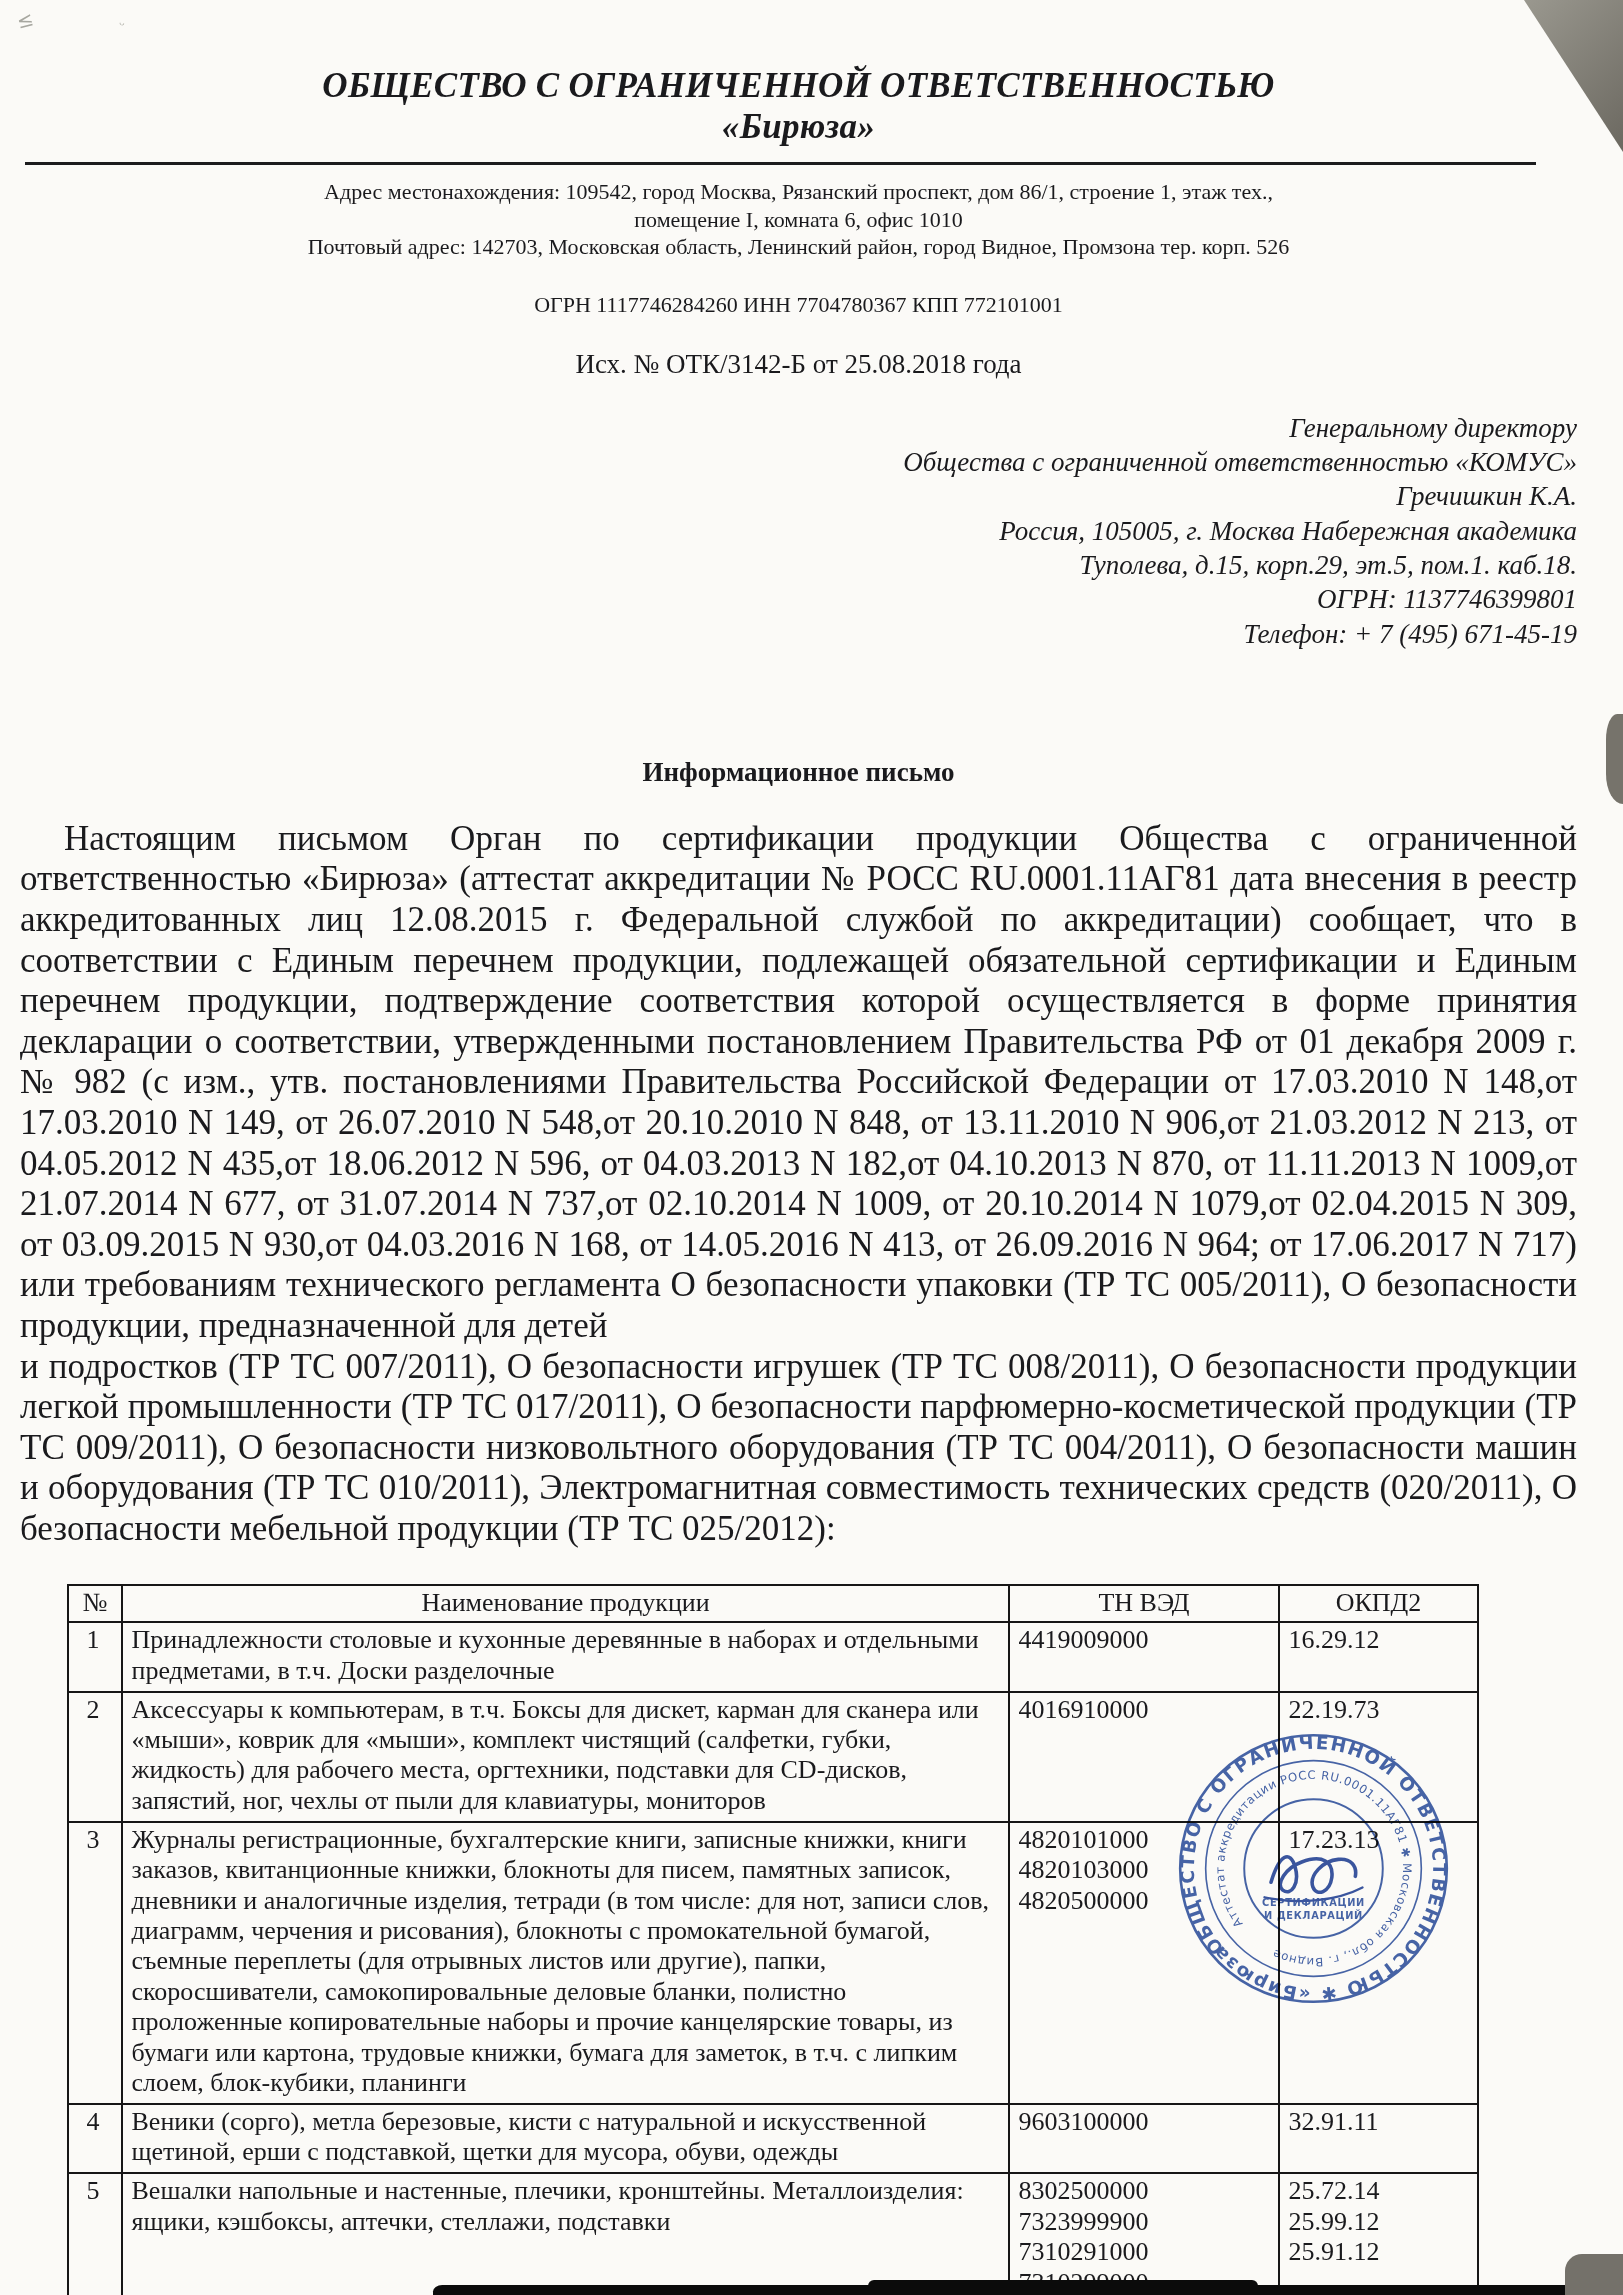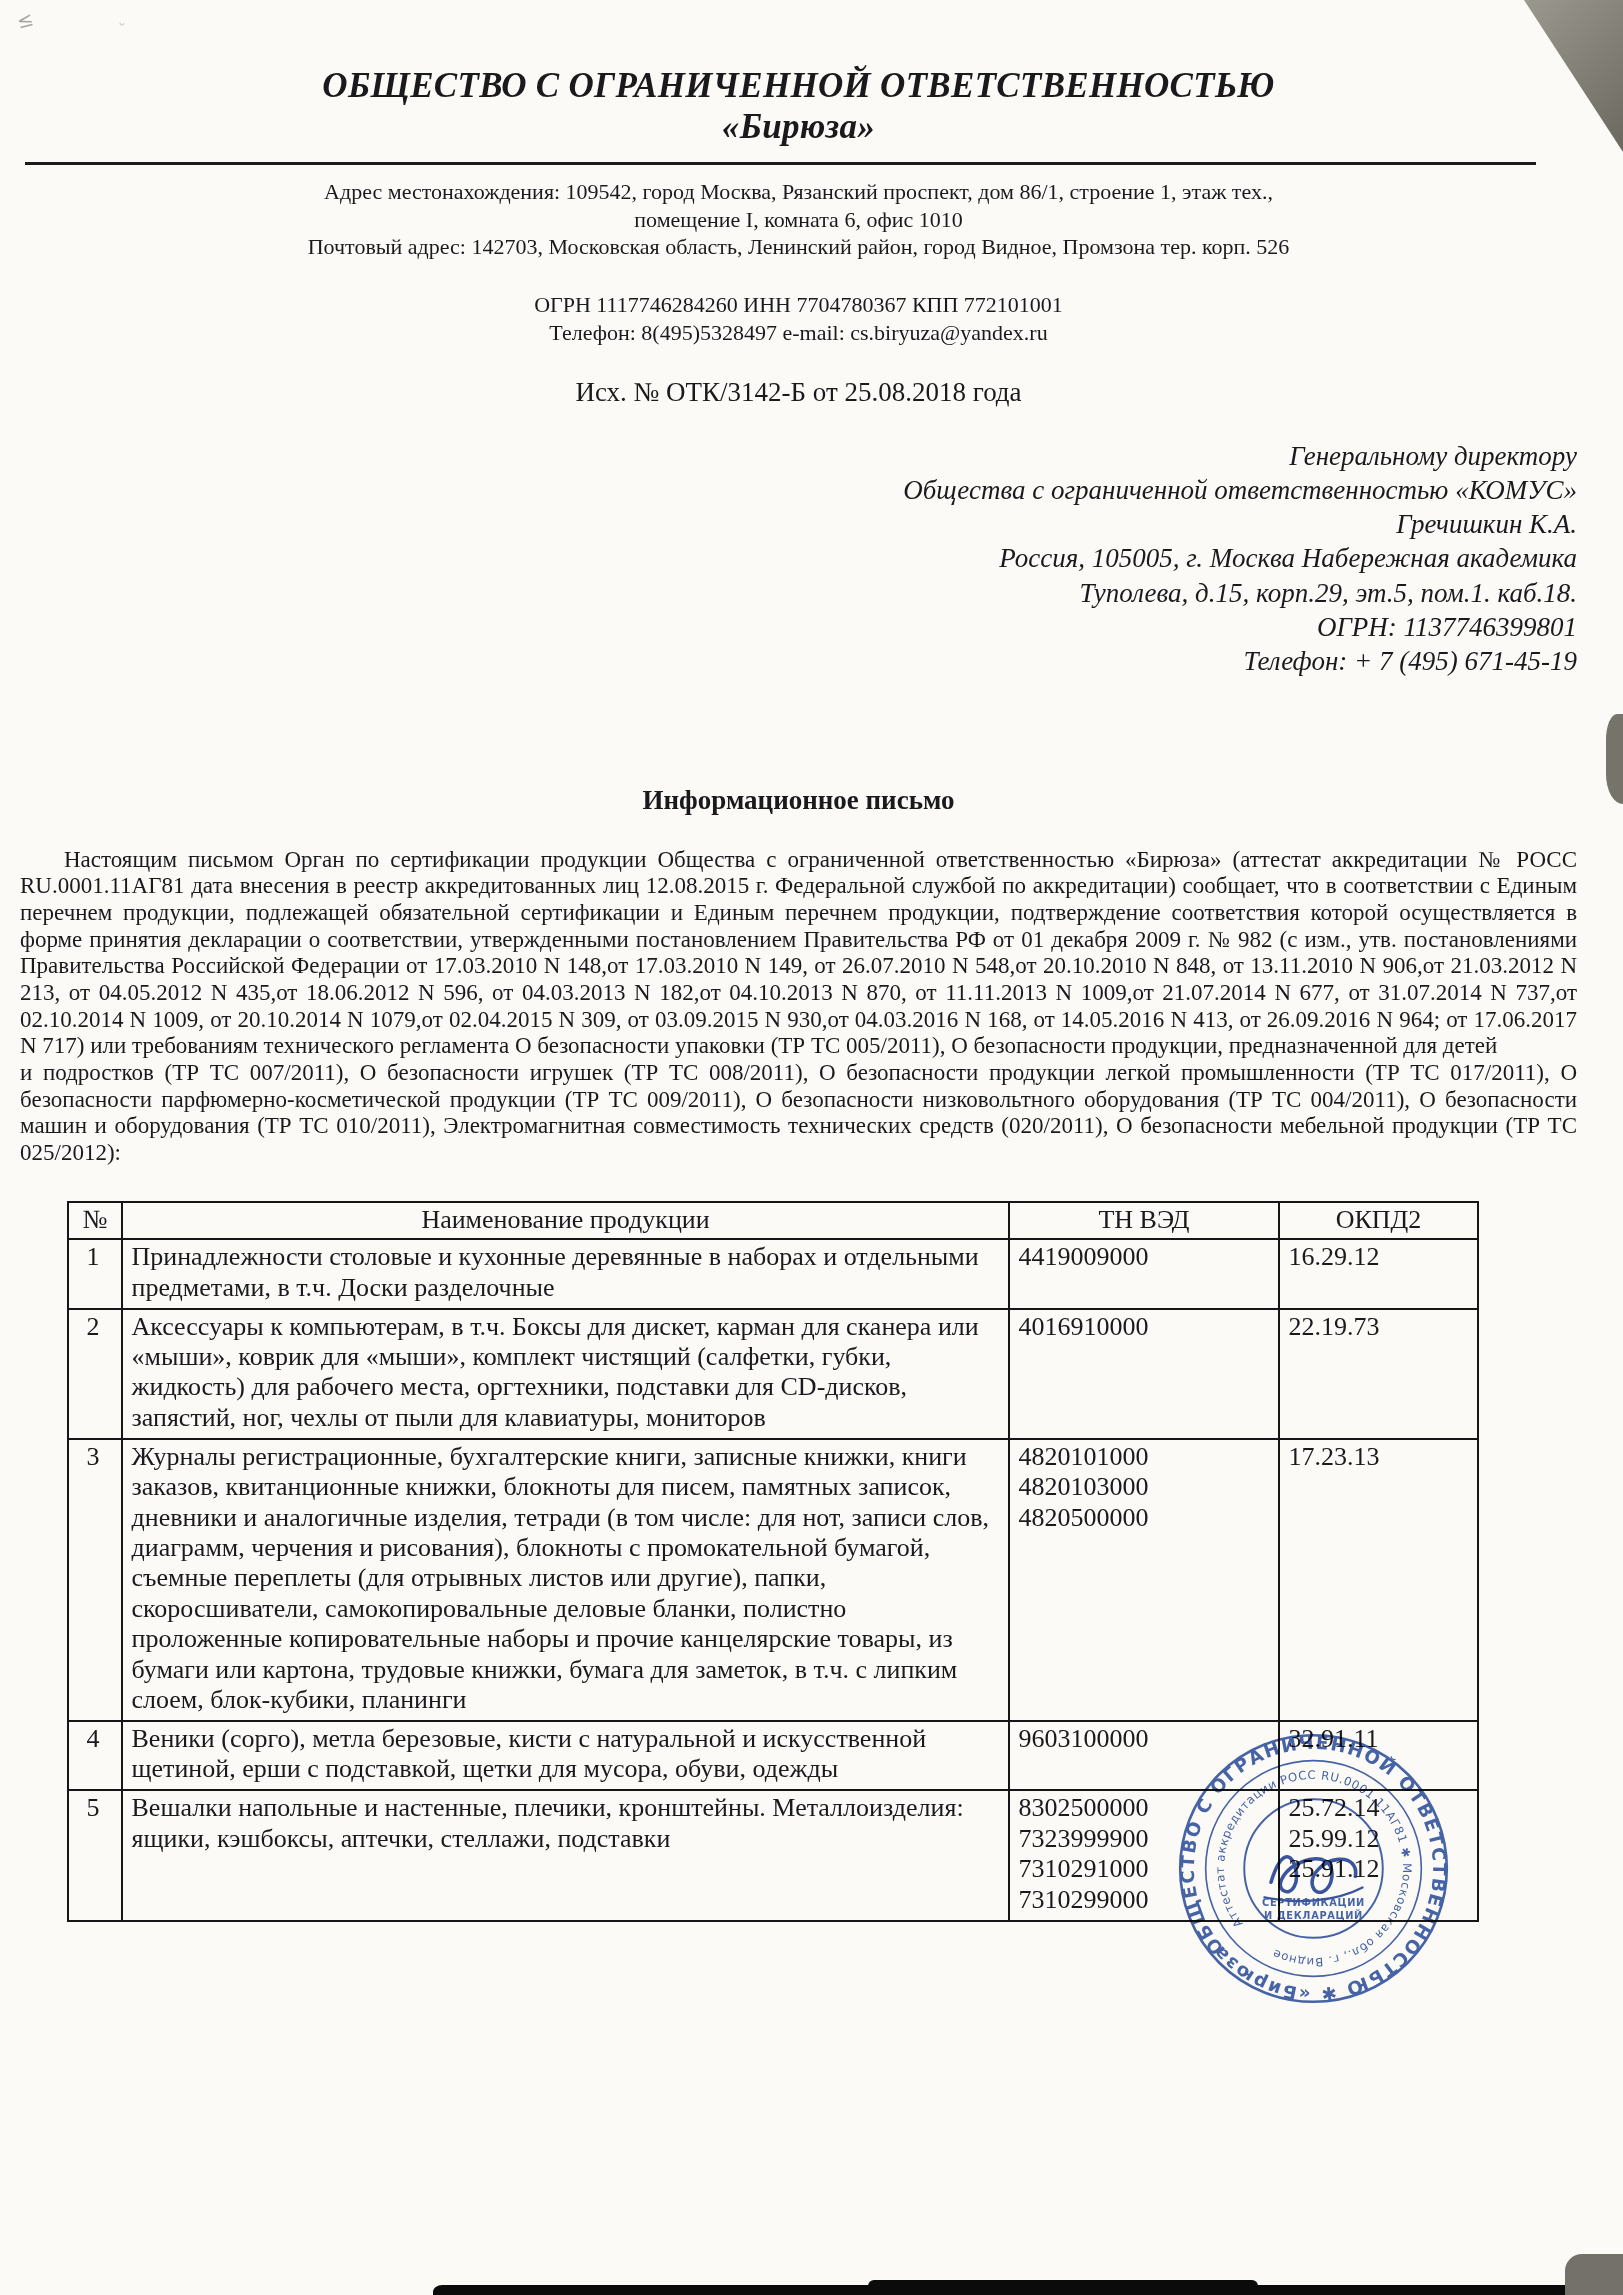--- a/index.html
+++ b/index.html
@@ -20,21 +20,21 @@
   .rule{ border:none; border-top:3.3px solid #1c1c1e; margin:14.4px 41px 13px 5.2px;}
   .addr{ text-align:center; font-size:22px; line-height:1.26;}
   .addr-gap{ margin-top:30px;}
 
   .ref-line{ font-size:27px; margin-top:30px;text-align:center;}
 
   .recipient{ margin-top:31px; text-align:right; font-size:27px; line-height:1.27;font-style:italic;}
 
   .letter-title{ margin:106px 0 0 0; text-align:center; font-size:27px; font-weight:bold;}
 
-  .body-par{ font-size:23px; line-height:1.16; text-align:justify; margin:0;}
+  .body-par{ font-size:35px; line-height:1.16; text-align:justify; margin:0;}
   .body-par.first{ margin-top:31px; text-indent:44px;}
 
   
   table.products{
     margin:34px 0 0 47px;
     width:1409px;
     border-collapse:collapse;
     font-size:26px;
     line-height:1.17;
     table-layout:fixed;
@@ -86,21 +86,20 @@
     <header>
       <div class="company-name">
         <div>ОБЩЕСТВО С ОГРАНИЧЕННОЙ ОТВЕТСТВЕННОСТЬЮ</div>
         <div>«Бирюза»</div>
       </div>
       <hr class="rule">
       <div class="addr">Адрес местонахождения: 109542, город Москва, Рязанский проспект, дом 86/1, строение 1, этаж тех.,</div>
       <div class="addr">помещение I, комната 6, офис 1010</div>
       <div class="addr">Почтовый адрес: 142703, Московская область, Ленинский район, город Видное, Промзона тер. корп. 526</div>
       <div class="addr addr-gap">ОГРН 1117746284260 ИНН 7704780367 КПП 772101001</div>
-      <div class="addr">Телефон: 8(495)5328497 e-mail: cs.biryuza@yandex.ru</div>
     </header>
 
     <div class="ref-line">Исх. № ОТК/3142-Б от 25.08.2018 года</div>
 
     <div class="recipient">
       <div>Генеральному директору</div>
       <div>Общества с ограниченной ответственностью «КОМУС»</div>
       <div>Гречишкин К.А.</div>
       <div>Россия, 105005, г. Москва Набережная академика</div>
       <div>Туполева, д.15, корп.29, эт.5, пом.1. каб.18.</div>

